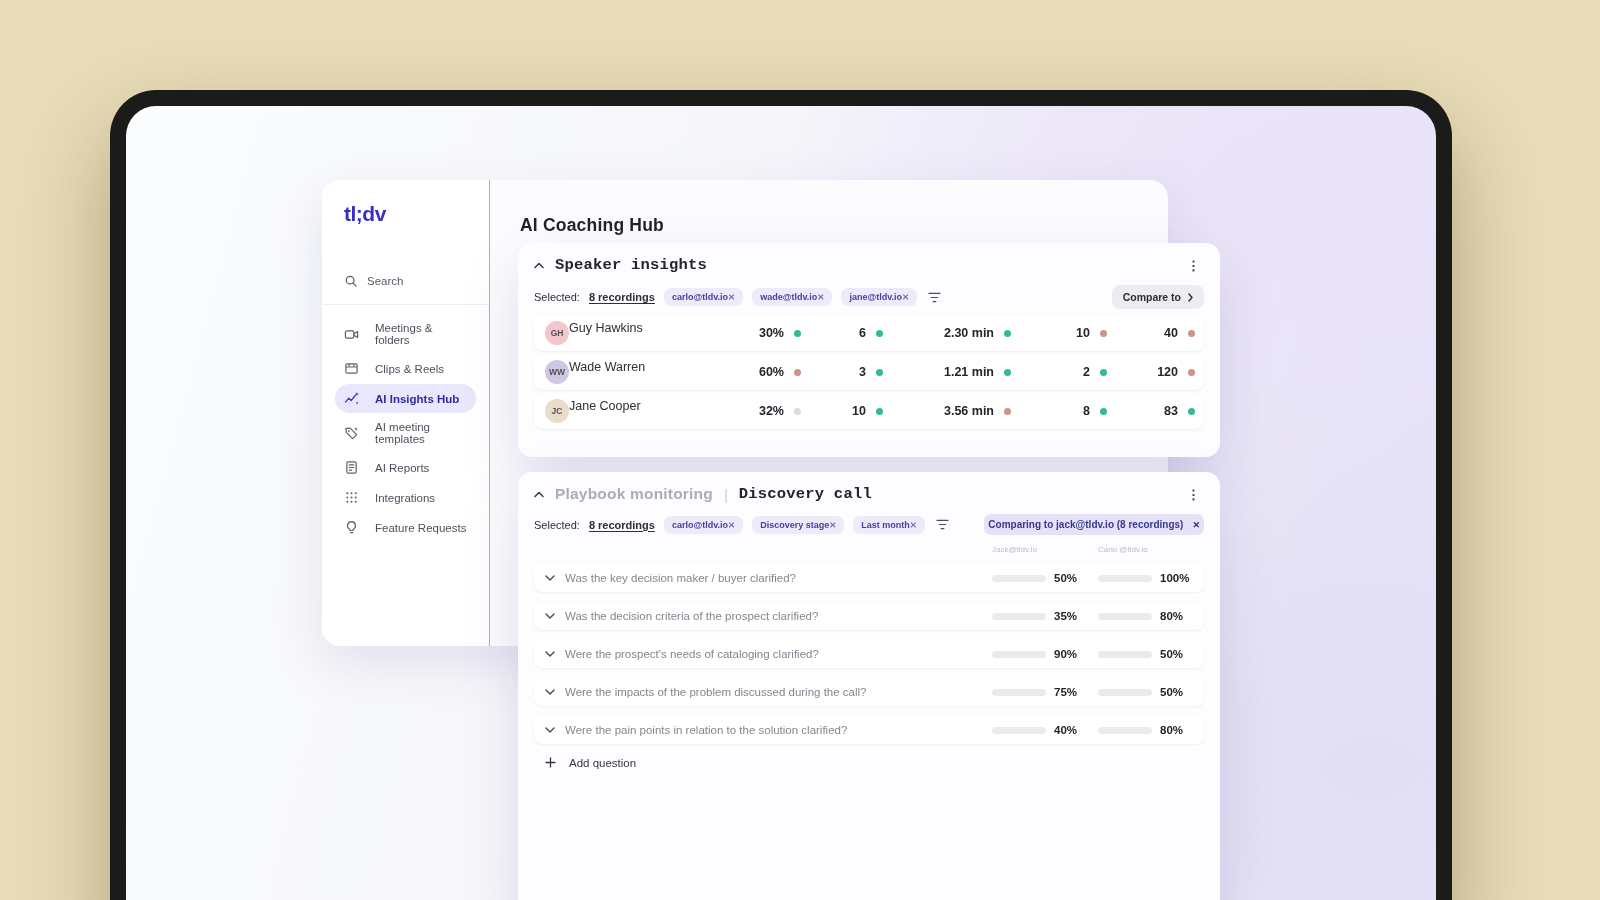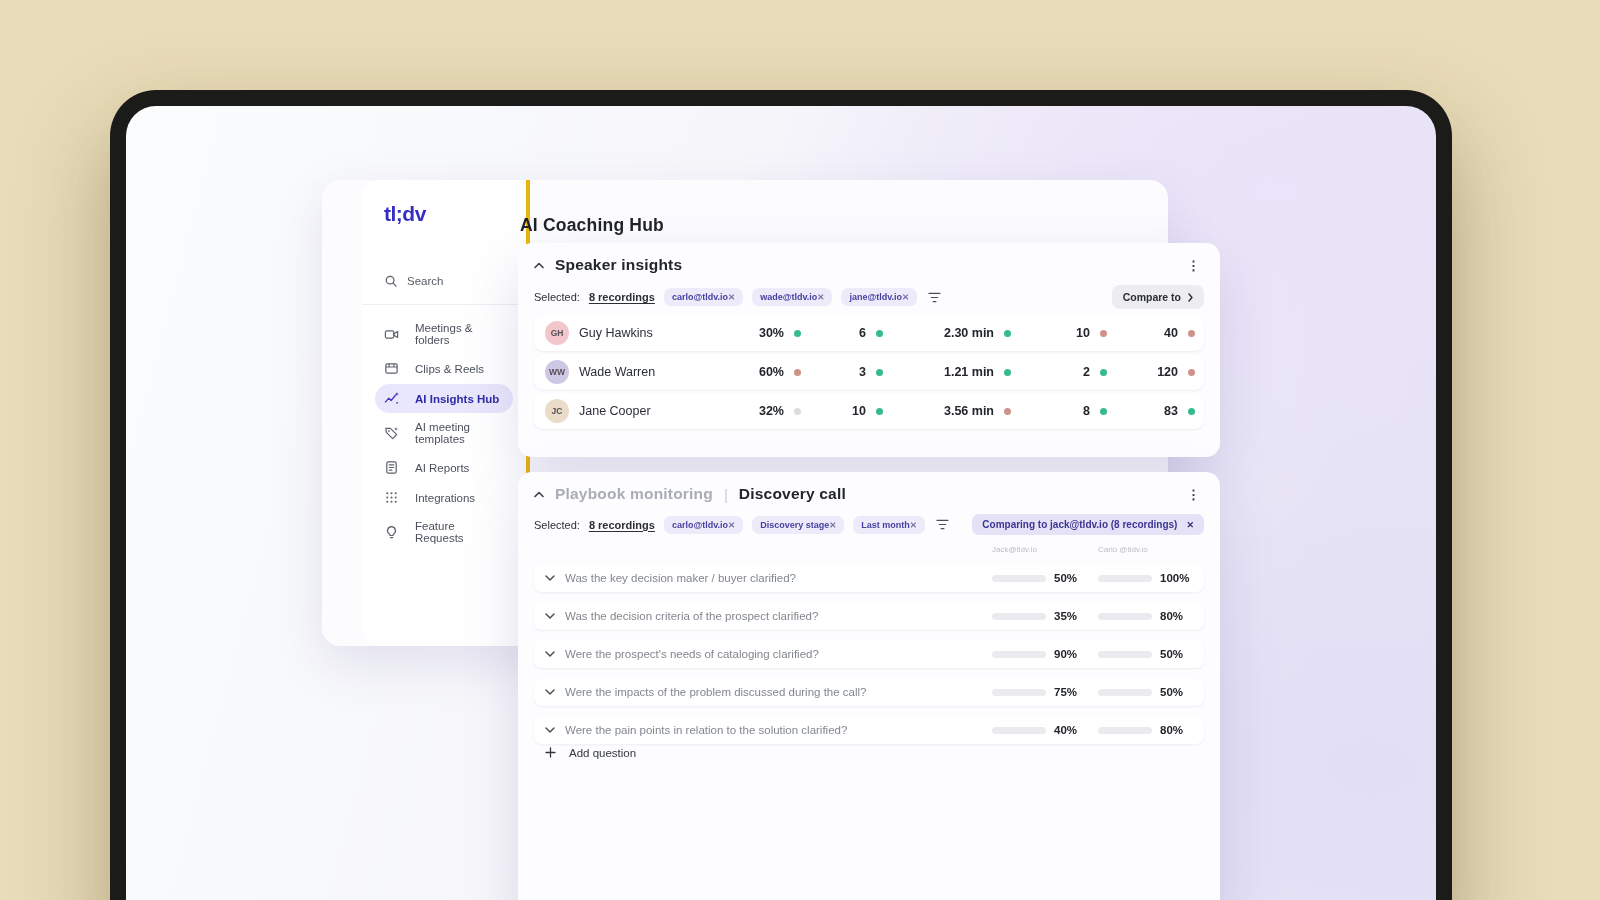--- a/index.html
+++ b/index.html
@@ -6,60 +6,60 @@
   body{width:1600px;height:900px;overflow:hidden;font-family:"Liberation Sans",sans-serif;}
   .stage{position:relative;width:1600px;height:900px;background:#e9dcb8;overflow:hidden;}
   .laptop{position:absolute;left:110px;top:90px;width:1342px;height:860px;background:#1b1b19;border-radius:46px;box-shadow:0 40px 90px rgba(70,52,20,.35);}
   .screen{position:absolute;left:16px;top:16px;right:16px;bottom:16px;border-radius:30px;overflow:hidden;
     background:
       radial-gradient(900px 520px at 88% 10%, #eae3f9 0%, rgba(234,227,249,0) 60%),
       radial-gradient(800px 500px at 95% 80%, #e2def4 0%, rgba(226,222,244,0) 55%),
       linear-gradient(105deg,#fafcfd 0%,#f6f6fa 45%,#e7e3f6 85%,#e5e2f6 100%);}
   
   .app-card{position:absolute;left:196px;top:74px;width:846px;height:466px;background:#fcfcfe;border-radius:18px;box-shadow:0 18px 50px rgba(110,100,170,.16);}
-  .sidebar{position:absolute;left:0;top:0;bottom:0;width:168px;background:#fff;border-right:4px solid #eab308;border-radius:18px 0 0 18px;box-sizing:border-box;padding:20px 13px;margin-left:40px;}
+  .sidebar{position:absolute;left:0;top:0;bottom:0;width:168px;background:#fff;border-right:1px solid #eab308;border-radius:18px 0 0 18px;box-sizing:border-box;padding:20px 13px;}
   .logo{font-size:21px;font-weight:800;color:#372fc2;letter-spacing:-.5px;margin:2px 0 0 9px;}
   .search-row{display:flex;align-items:center;gap:9px;margin:42px 0 0 0;padding:6px 9px;color:#565c66;font-size:11.5px;cursor:pointer;}
   .side-divider{height:1px;background:#eeeef3;margin:10px -13px;}
   .nav-item{display:flex;align-items:center;gap:16px;padding:7px 9px;border-radius:16px;color:#4b515c;font-size:11.5px;margin-bottom:1px;cursor:pointer;}
   .nav-item.active{background:#e9e7fb;color:#2f2aa3;font-weight:700;}
   .nav-item .nico{width:15px;height:15px;flex:0 0 15px;color:#5c626c;display:flex;align-items:center;justify-content:center;}
   .nav-item.active .nico{color:#4038c8;}
   .nico svg,.sico svg{width:100%;height:100%;display:block;}
   .sico{width:14px;height:14px;color:#565c66;}
   .page-title{position:absolute;left:198px;top:23px;font-size:17.5px;font-weight:600;color:#1f2228;letter-spacing:.2px;}
   
   .panel{position:absolute;left:392px;width:702px;background:#fdfdff;border-radius:14px;box-shadow:0 24px 55px rgba(105,95,165,.20);box-sizing:border-box;padding:13px 16px;}
   .panel.speaker{top:137px;height:214px;}
   .panel.playbook{top:366px;height:449px;}
   .panel-head{display:flex;align-items:center;gap:11px;}
   .chev{width:10px;height:7px;color:#3a3f47;flex:0 0 10px;cursor:pointer;}
   .chev svg{width:100%;height:100%;display:block;}
-  .panel-title{font-size:15.5px;font-weight:700;color:#22252b;letter-spacing:.2px;}
+  .panel-title{font-size:15.5px;font-weight:700;color:#22252b;letter-spacing:.2px;font-family:Liberation Mono, monospace;}
   .panel-title-muted{font-size:15.5px;font-weight:600;color:#a9adb5;letter-spacing:.2px;}
   .title-sep{color:#c9ccd2;font-size:15px;}
   .kebab{margin-left:auto;color:#3a3f47;font-size:13px;font-weight:700;line-height:1;cursor:pointer;padding:2px 4px;letter-spacing:0;}
   .filter-row{display:flex;align-items:center;gap:9px;margin-top:11px;}
   .sel-label{font-size:11px;color:#2b2f36;}
   .sel-value{font-size:11px;color:#2b2f36;font-weight:600;text-decoration:underline;text-underline-offset:2px;cursor:pointer;}
   .chip{display:inline-flex;align-items:center;gap:0;background:#edebfa;color:#47419f;font-size:9px;font-weight:700;padding:4px 8px;border-radius:7px;cursor:pointer;white-space:nowrap;}
   .chip .x{color:#76719f;font-size:8.5px;cursor:pointer;}
   .funnel{width:13px;height:11px;color:#4a4f58;cursor:pointer;margin-left:2px;}
   .funnel svg{width:100%;height:100%;display:block;}
   .compare-btn{margin-left:auto;display:flex;align-items:center;gap:7px;background:#ececf1;border-radius:8px;padding:6px 11px;font-size:10.5px;font-weight:600;color:#2b2e35;cursor:pointer;}
   .compare-btn .chevr{width:5px;height:9px;color:#2b2e35;}
   .chevr svg{width:100%;height:100%;display:block;}
-  .comparing-chip{margin-left:auto;display:inline-flex;align-items:center;gap:9px;background:#e5e2f8;color:#3b3690;font-size:10px;font-weight:700;padding:5px 10px;border-radius:7px;cursor:pointer;}
+  .comparing-chip{margin-left:auto;display:inline-flex;align-items:center;gap:9px;background:#e5e2f8;color:#3b3690;font-size:10px;font-weight:700;padding:5px 4px;border-radius:7px;cursor:pointer;}
   .comparing-chip .x{color:#33306f;font-size:9px;}
   
   .s-cols{display:grid;grid-template-columns:188px 88px 82px 128px 96px 88px;margin-top:9px;font-size:8px;color:#babdc5;}
   .s-cols span{text-align:center;white-space:nowrap;overflow:hidden;}
   .s-rows{margin-top:6px;}
   .s-row{display:grid;grid-template-columns:188px 88px 82px 128px 96px 88px;align-items:center;height:36px;background:#fff;border-radius:9px;margin-bottom:3px;box-shadow:0 1px 2px rgba(99,99,140,.10);}
-  .s-name{display:flex;align-items:center;gap:10px;padding-left:11px;}
+  .s-name{display:flex;align-items:flex-start;padding-left:11px;}
   .avatar{width:24px;height:24px;border-radius:50%;display:flex;align-items:center;justify-content:center;font-size:8.5px;font-weight:700;color:#564f57;flex:0 0 24px;}
   .s-name-text{font-size:12.5px;font-weight:500;color:#2b2f36;}
   .s-val{display:grid;grid-template-columns:1fr 26px;align-items:center;}
   .s-val b{font-size:12.5px;font-weight:700;color:#22252b;text-align:right;}
   .dot{width:7px;height:7px;border-radius:50%;justify-self:center;}
   .dot.c-green{background:#35bb8e;}
   .dot.c-red{background:#cd9289;}
   .dot.c-gray{background:#dcdce1;}
   
   .p-cols{display:flex;margin-top:10px;font-size:8px;color:#babdc5;}
@@ -68,21 +68,21 @@
   .q-row{display:flex;align-items:center;height:28px;margin-top:10px;background:#fff;border-radius:8px;box-shadow:0 1px 2px rgba(99,99,140,.10);padding:0 0 0 11px;box-sizing:border-box;}
   .q-chev{width:10px;height:6px;color:#4a4f58;flex:0 0 10px;cursor:pointer;}
   .q-chev svg{width:100%;height:100%;display:block;}
   .q-text{flex:1;font-size:11.5px;color:#82878f;margin-left:10px;white-space:nowrap;overflow:hidden;}
   .bar-group{width:106px;display:flex;align-items:center;flex:0 0 106px;}
   .bar-track{width:54px;height:7px;border-radius:4px;background:#ebebef;overflow:hidden;flex:0 0 54px;}
   .bar-fill{height:100%;border-radius:4px;}
   .bar-fill.c-green{background:#2cc496;}
   .bar-fill.c-red{background:#f2b0a1;}
   .bar-pct{font-size:11.5px;font-weight:700;color:#22252b;margin-left:8px;white-space:nowrap;}
-  .add-q{display:flex;gap:13px;margin-top:3px;padding-left:11px;font-size:11.5px;font-weight:500;color:#33373e;cursor:pointer;}
+  .add-q{display:flex;gap:13px;margin-top:13px;padding-left:11px;font-size:11.5px;font-weight:500;color:#33373e;cursor:pointer;}
   .plus{width:11px;height:11px;color:#33373e;}
   .plus svg{width:100%;height:100%;display:block;}
 </style>
 </head>
 <body>
 
 <div class="stage">
   <div class="laptop">
     <div class="screen">
 

